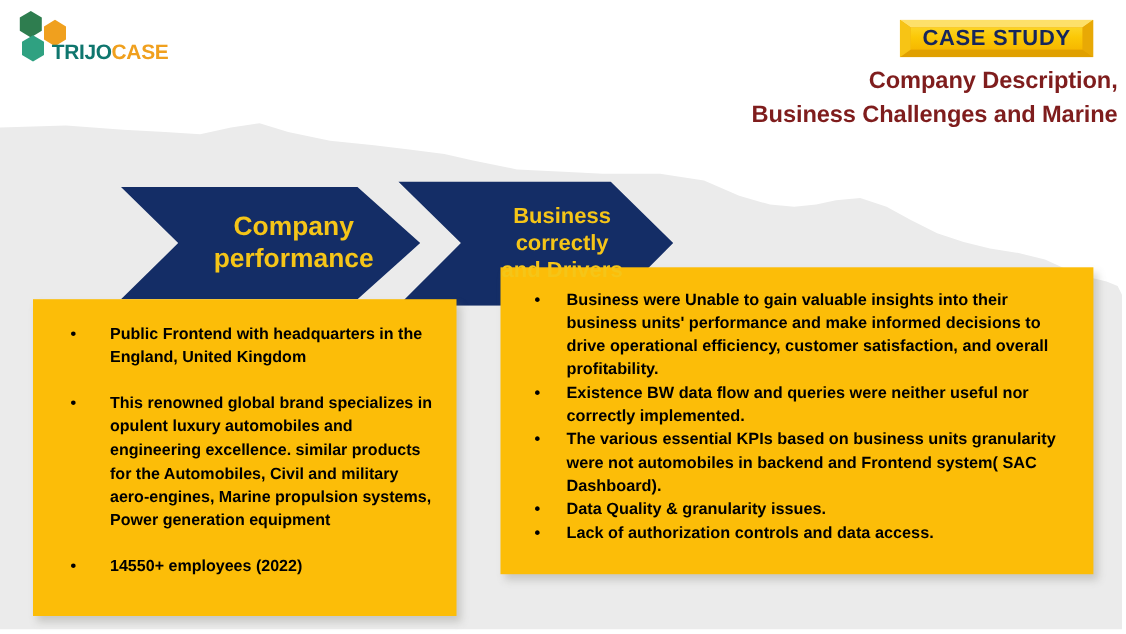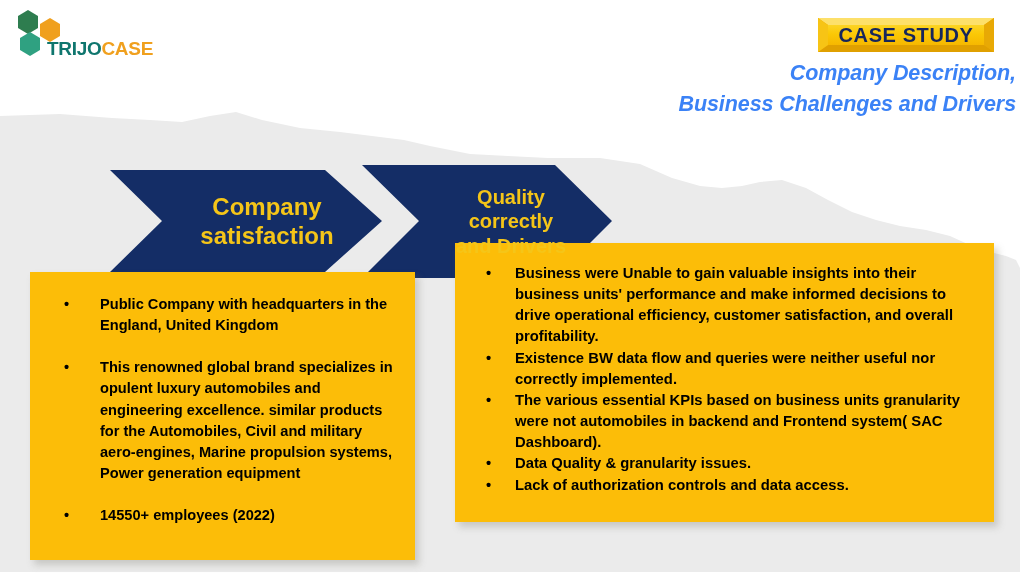--- a/index.html
+++ b/index.html
@@ -78,26 +78,25 @@
     letter-spacing: 0.6px;
     z-index: 2;
   }
 
   
   .heading {
     position: absolute;
     right: 8px;
     top: 58px;
     text-align: right;
-    color: #3b82f6;
+    color: #7f1d1d;
     font-size: 21.5px;
     font-weight: bold;
     line-height: 1.42;
     letter-spacing: -0.1px;
-    font-style: italic;
   }
   .heading div { white-space: nowrap; }
 
   
   .chev {
     position: absolute;
     color: #f5c518;
     font-weight: bold;
     text-align: center;
     display: flex;
@@ -231,39 +230,39 @@
       <polygon points="0,34 176,34 166,27 10,27" fill="#e0a000"></polygon>
       <polygon points="0,0 10,7 10,27 0,34" fill="#f7c415"></polygon>
       <polygon points="176,0 166,7 166,27 176,34" fill="#e8a905"></polygon>
       <rect x="10" y="7" width="156" height="20" fill="url(#gfill)"></rect>
     </svg>
     <div class="badge-text">CASE STUDY</div>
   </div>
 
   <div class="heading">
     <div>Company Description,</div>
-    <div>Business Challenges and Drivers</div>
+    <div>Business Challenges and Marine</div>
   </div>
 
   <div class="chev" id="chev-1">
     <svg class="chev-svg" width="272" height="102" viewBox="0 0 272 102">
       <path d="M0,0 L215,0 L272,51 L215,102 L0,102 L52,51 Z" fill="#142d66"></path>
     </svg>
     <div class="chev-label">
       <div>Company</div>
-      <div>satisfaction</div>
+      <div>performance</div>
     </div>
   </div>
 
   <div class="chev" id="chev-2">
     <svg class="chev-svg" width="250" height="113" viewBox="0 0 250 113">
       <path d="M0,0 L193,0 L250,56 L193,113 L0,113 L57,56 Z" fill="#142d66"></path>
     </svg>
     <div class="chev-label">
-      <div>Quality</div>
+      <div>Business</div>
       <div>correctly</div>
       <div>and Drivers</div>
     </div>
   </div>
 
   <div class="ybox" id="box-right">
     <ul class="bullets">
       <li>
         <span class="bul">•</span>
         <span class="txt">Business were Unable to gain valuable insights into their business units' performance and make informed decisions to drive operational efficiency, customer satisfaction, and overall profitability.</span>
@@ -284,21 +283,21 @@
         <span class="bul">•</span>
         <span class="txt">Lack of authorization controls and data access.</span>
       </li>
     </ul>
   </div>
 
   <div class="ybox" id="box-left">
     <ul class="bullets">
       <li>
         <span class="bul">•</span>
-        <span class="txt">Public Company with headquarters in the England, United Kingdom</span>
+        <span class="txt">Public Frontend with headquarters in the England, United Kingdom</span>
       </li>
       <li>
         <span class="bul">•</span>
         <span class="txt">This renowned global brand specializes in opulent luxury automobiles and engineering excellence. similar products for the Automobiles, Civil and military aero-engines, Marine propulsion systems, Power generation equipment</span>
       </li>
       <li>
         <span class="bul">•</span>
         <span class="txt">14550+ employees (2022)</span>
       </li>
     </ul>

